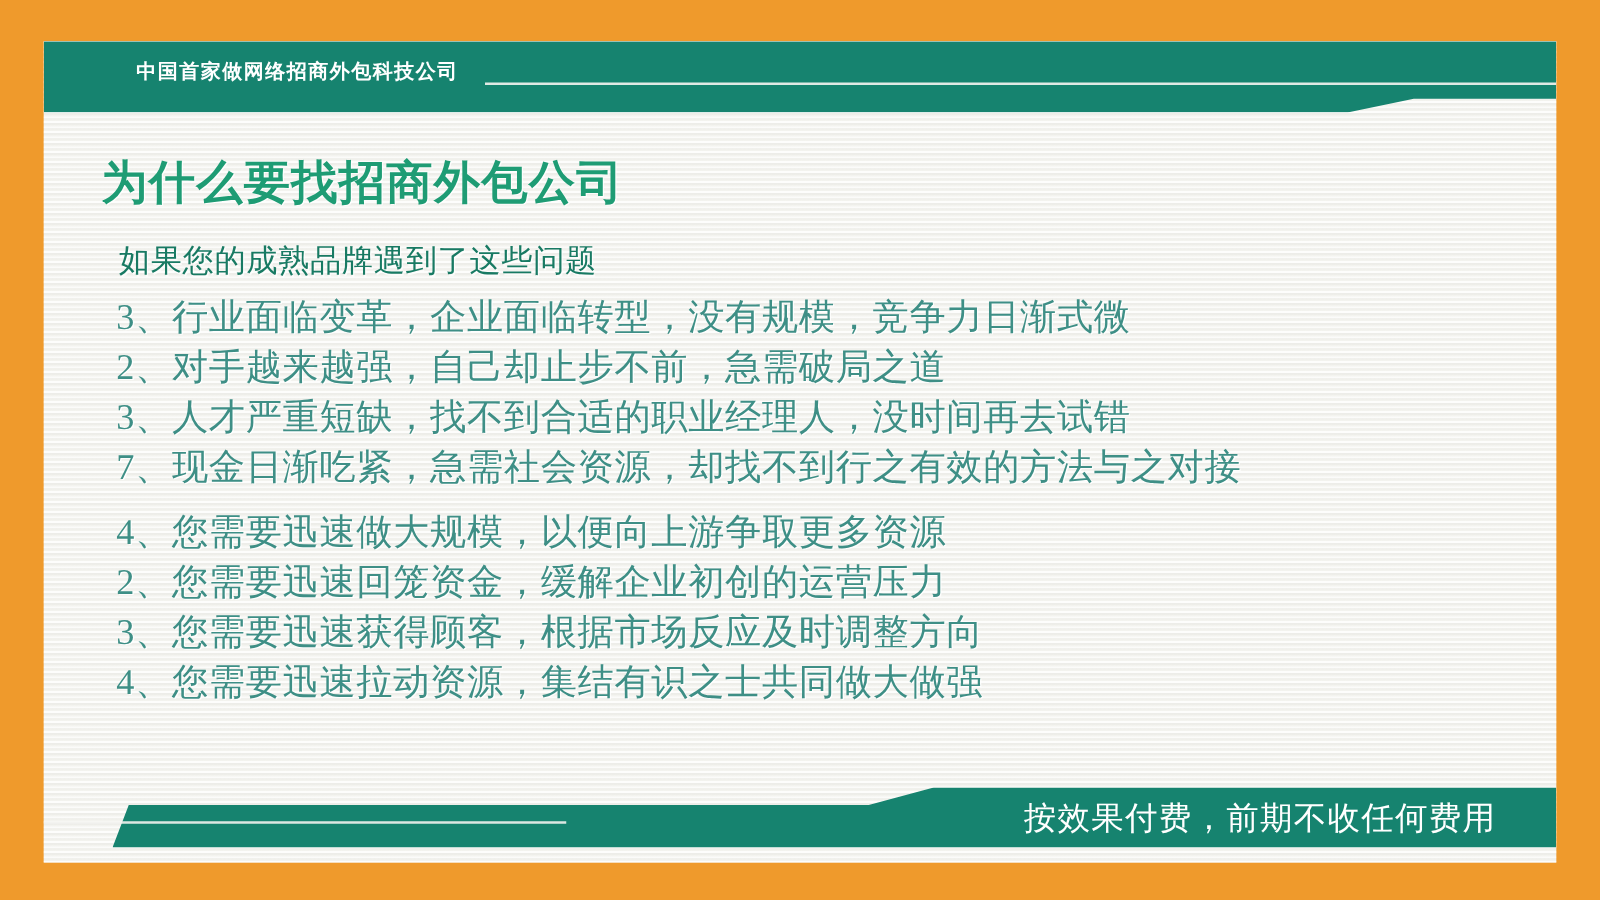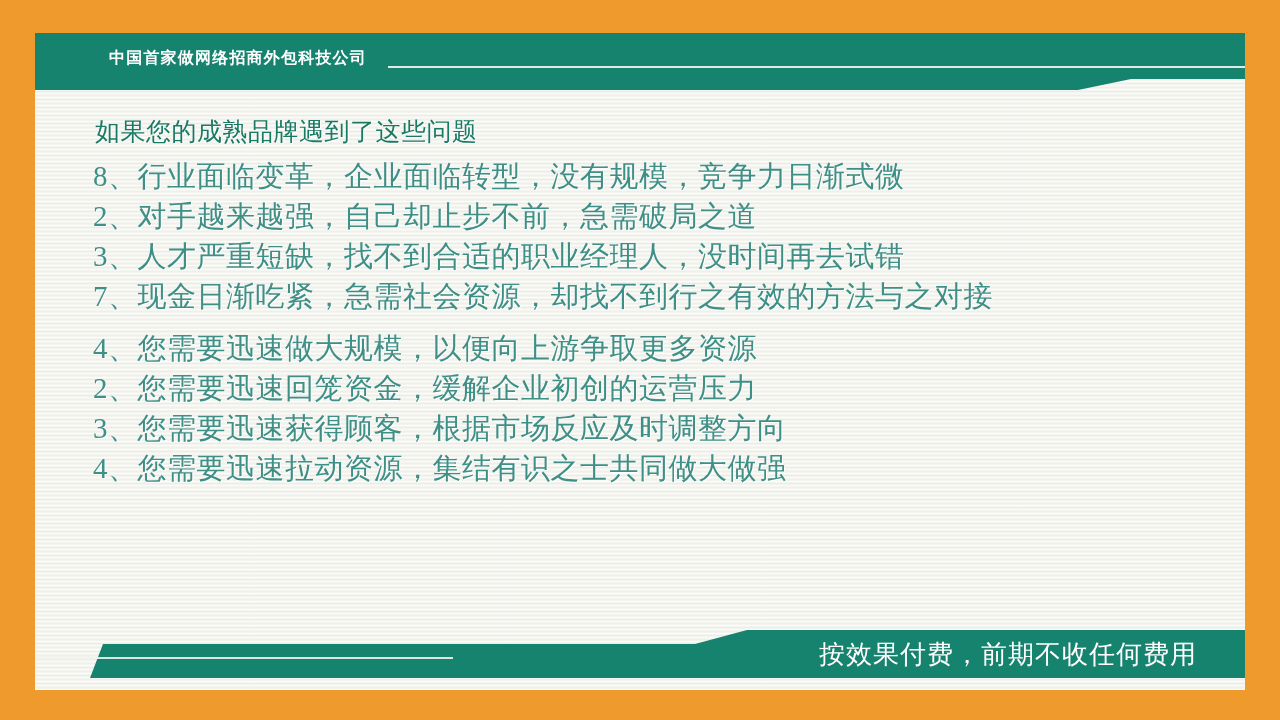--- a/index.html
+++ b/index.html
@@ -161,25 +161,26 @@
 <div id="slide">
 
   <div id="paper">
 
     <div id="header-banner"></div>
     <div id="header-hairline"></div>
     <div id="header-title">中国首家做网络招商外包科技公司</div>
 
     <div id="content">
 
+      <div class="main-title">为什么要找招商外包公司</div>
 
       <div class="section-head" id="section-head-1">如果您的成熟品牌遇到了这些问题</div>
 
       <ul class="bullet-list" id="list-block-1">
-        <li>8、行业面临变革，企业面临转型，没有规模，竞争力日渐式微</li>
+        <li>3、行业面临变革，企业面临转型，没有规模，竞争力日渐式微</li>
         <li>2、对手越来越强，自己却止步不前，急需破局之道</li>
         <li>3、人才严重短缺，找不到合适的职业经理人，没时间再去试错</li>
         <li>7、现金日渐吃紧，急需社会资源，却找不到行之有效的方法与之对接</li>
       </ul>
 
 
       <ul class="bullet-list" id="list-block-2">
         <li>4、您需要迅速做大规模，以便向上游争取更多资源</li>
         <li>2、您需要迅速回笼资金，缓解企业初创的运营压力</li>
         <li>3、您需要迅速获得顾客，根据市场反应及时调整方向</li>

